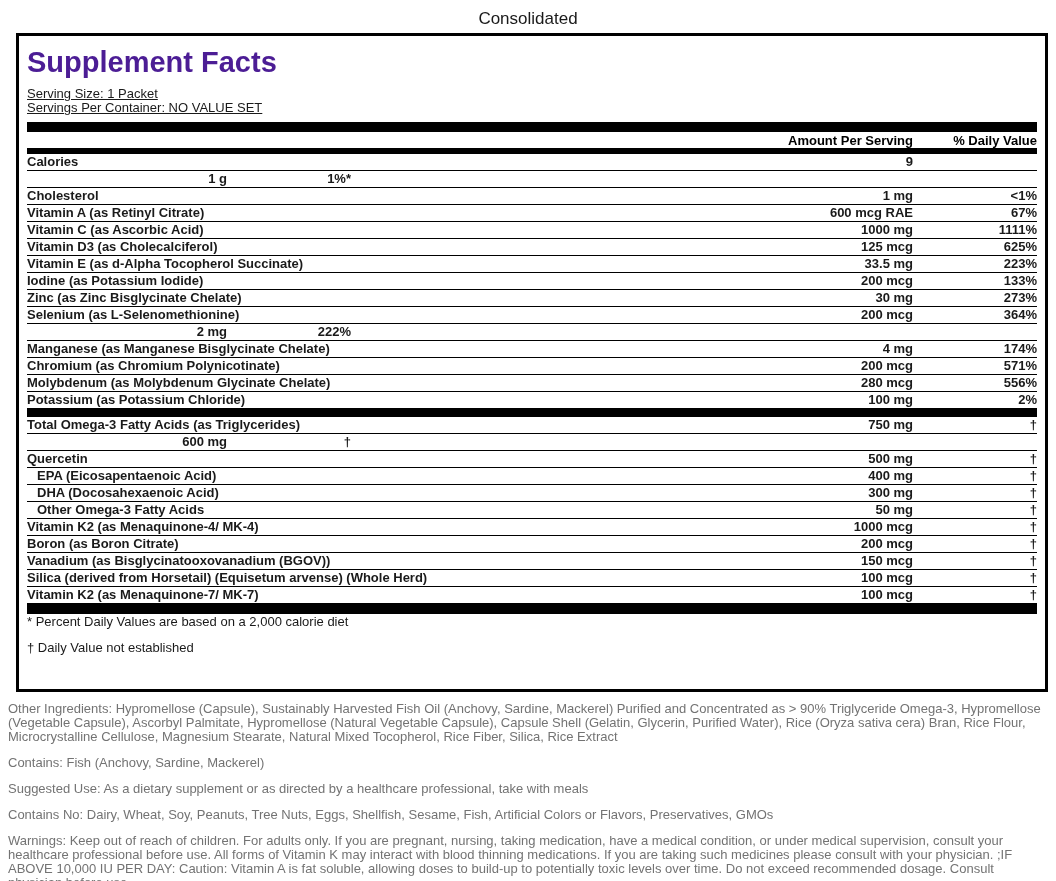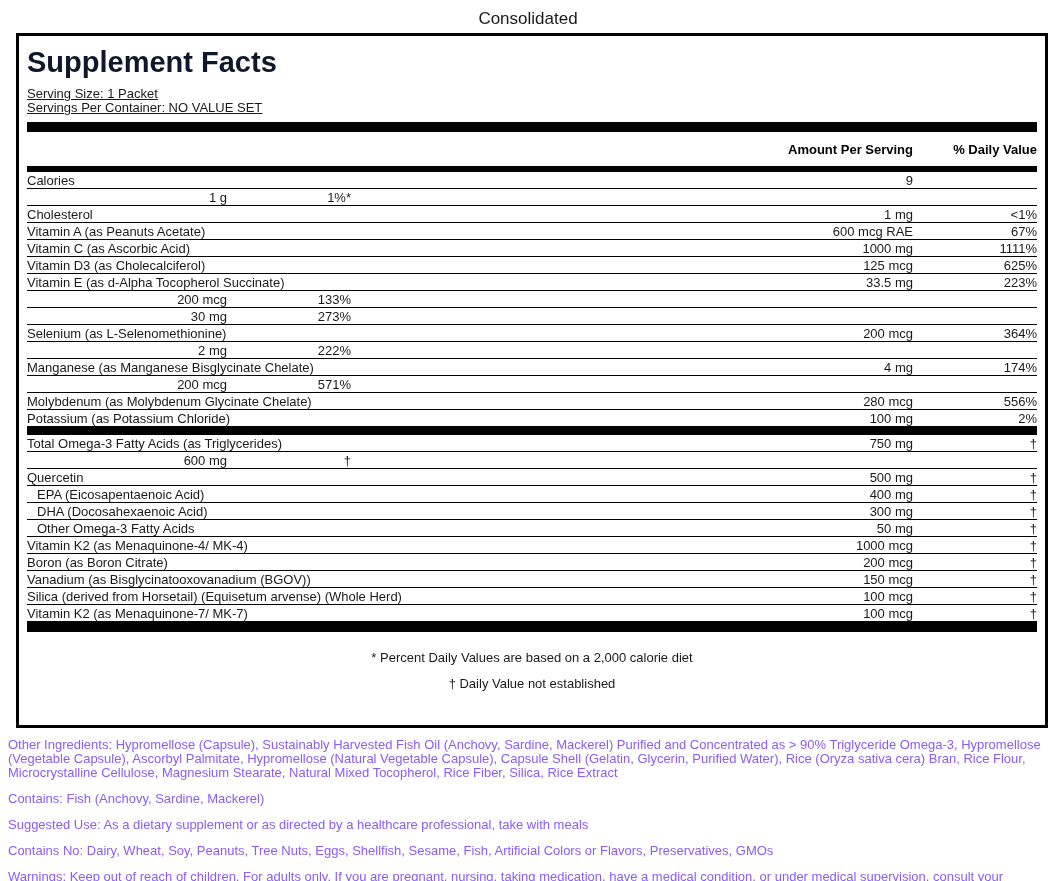--- a/index.html
+++ b/index.html
@@ -19,70 +19,71 @@
   }
   .panel {
     margin: 0 8px 0 16px;
     border: 3px solid #000000;
     padding: 6px 8px 18px 8px;
   }
   .panel h1 {
     margin: 4px 0 8px 0;
     font-size: 29px;
     font-weight: bold;
-    color: #0f172a;
+    color: #4c1d95;
     letter-spacing: 0px;
   }
   .serving-line {
     font-size: 13px;
     line-height: 14px;
     color: #1a1a1a;
     text-decoration: underline;
   }
   .bar { background: #000000; width: 100%; }
   .bar-lg { height: 10px; }
   .bar-md { height: 8px; }
   .bar-sm { height: 6px; }
   .bar-top { margin-top: 7px; }
   .thead-row {
     display: flex;
     align-items: center;
-    height: 34px;
+    height: 16px;
     font-size: 13px;
     font-weight: bold;
     color: #000000;
   }
   .thead-row .name { flex: 1; }
   .thead-row .amt, .row .amt { width: 200px; text-align: right; }
   .thead-row .pct, .row .pct { width: 124px; text-align: right; }
   .row {
     display: flex;
-    align-items: flex-end;
+    align-items: flex-start;
     height: 17px;
     font-size: 13px;
     color: #1a1a1a;
     border-bottom: 1px solid #000000;
+    font-weight: bold;
   }
   .row .name { flex: 1; }
   .row.indent .name { padding-left: 10px; }
-  .footnotes { padding-top: 19px; text-align: center; }
+  .footnotes { padding-top: 1px; }
   .footnote {
     font-size: 13px;
     line-height: 14px;
     color: #1a1a1a;
     margin-bottom: 12px;
   }
   .footnote:last-child { margin-bottom: 16px; }
   .paragraphs {
     margin: 10px 10px 0 8px;
   }
   .paragraphs p {
     font-size: 13px;
     line-height: 14px;
-    color: #8b5cf6;
+    color: #737373;
     margin: 0 0 12px 0;
   }
 </style>
 </head>
 <body>
 
 <div class="page-title">Consolidated</div>
 
 <div class="panel">
   <h1>Supplement Facts</h1>
@@ -108,62 +109,65 @@
       <div class="row">
         <span class="amt">1 g</span>
         <span class="pct">1%*</span>
       </div>
       <div class="row">
         <span class="name">Cholesterol</span>
         <span class="amt">1 mg</span>
         <span class="pct">&lt;1%</span>
       </div>
       <div class="row">
-        <span class="name">Vitamin A (as Peanuts Acetate)</span>
+        <span class="name">Vitamin A (as Retinyl Citrate)</span>
         <span class="amt">600 mcg RAE</span>
         <span class="pct">67%</span>
       </div>
       <div class="row">
         <span class="name">Vitamin C (as Ascorbic Acid)</span>
         <span class="amt">1000 mg</span>
         <span class="pct">1111%</span>
       </div>
       <div class="row">
         <span class="name">Vitamin D3 (as Cholecalciferol)</span>
         <span class="amt">125 mcg</span>
         <span class="pct">625%</span>
       </div>
       <div class="row">
         <span class="name">Vitamin E (as d-Alpha Tocopherol Succinate)</span>
         <span class="amt">33.5 mg</span>
         <span class="pct">223%</span>
       </div>
       <div class="row">
+        <span class="name">Iodine (as Potassium Iodide)</span>
         <span class="amt">200 mcg</span>
         <span class="pct">133%</span>
       </div>
       <div class="row">
+        <span class="name">Zinc (as Zinc Bisglycinate Chelate)</span>
         <span class="amt">30 mg</span>
         <span class="pct">273%</span>
       </div>
       <div class="row">
         <span class="name">Selenium (as L-Selenomethionine)</span>
         <span class="amt">200 mcg</span>
         <span class="pct">364%</span>
       </div>
       <div class="row">
         <span class="amt">2 mg</span>
         <span class="pct">222%</span>
       </div>
       <div class="row">
         <span class="name">Manganese (as Manganese Bisglycinate Chelate)</span>
         <span class="amt">4 mg</span>
         <span class="pct">174%</span>
       </div>
       <div class="row">
+        <span class="name">Chromium (as Chromium Polynicotinate)</span>
         <span class="amt">200 mcg</span>
         <span class="pct">571%</span>
       </div>
       <div class="row">
         <span class="name">Molybdenum (as Molybdenum Glycinate Chelate)</span>
         <span class="amt">280 mcg</span>
         <span class="pct">556%</span>
       </div>
       <div class="row">
         <span class="name">Potassium (as Potassium Chloride)</span>

